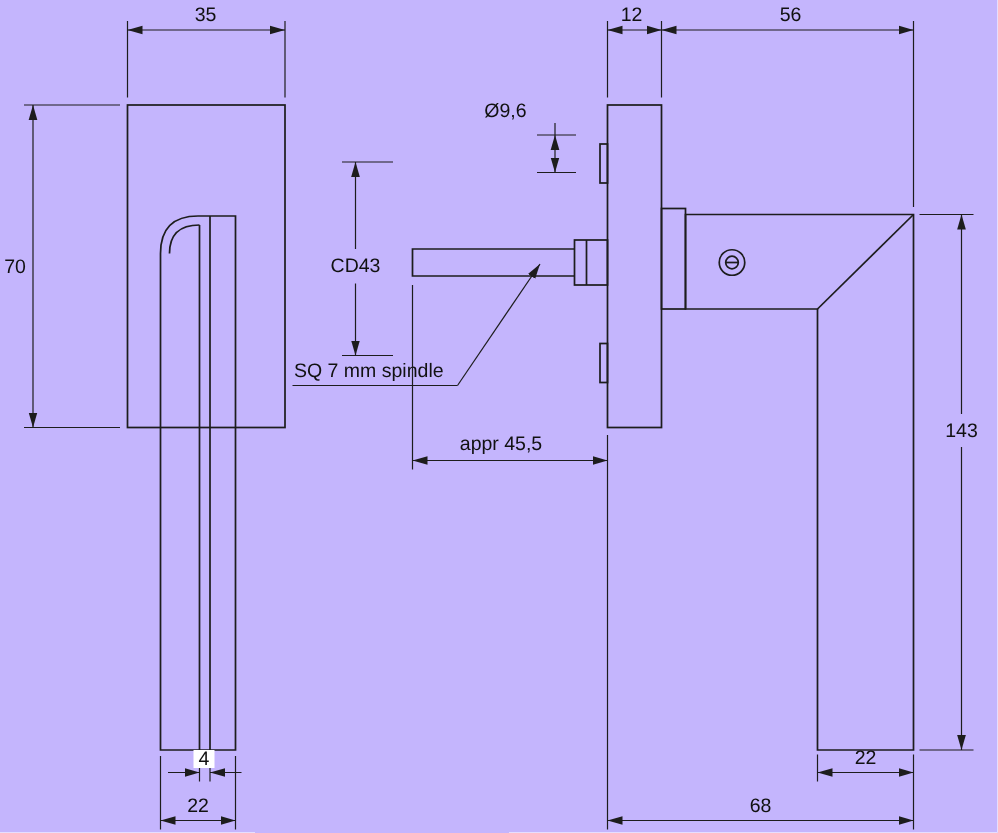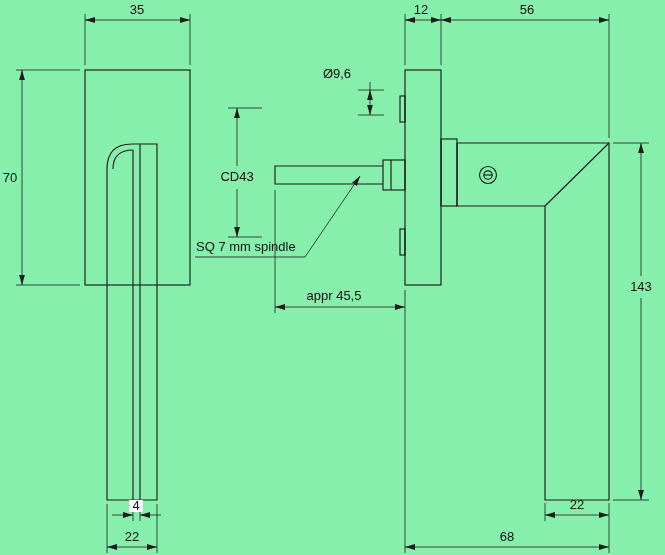--- a/index.html
+++ b/index.html
@@ -1,16 +1,16 @@
 <!DOCTYPE html>
 <html><head>
 <meta charset="utf-8">
 <style>
   html,body{margin:0;padding:0;background:#ffffff;}
-  .page{width:665px;height:555px;background:#86efac;position:relative;overflow:hidden;
+  .page{width:665px;height:555px;background:#c4b5fd;position:relative;overflow:hidden;
         font-family:"Liberation Sans",sans-serif;text-decoration:underline;}
   svg{display:block;}
   .obj{stroke:#1d1d1d;stroke-width:1.15;fill:none;stroke-linejoin:miter;stroke-linecap:butt;}
   .dim{stroke:#1d1d1d;stroke-width:0.8;fill:none;}
   .lbl{fill:#111111;stroke:none;font-family:"Liberation Sans",sans-serif;font-size:13px;}
 </style>
 </head>
 <body>
 
 <div class="page">

